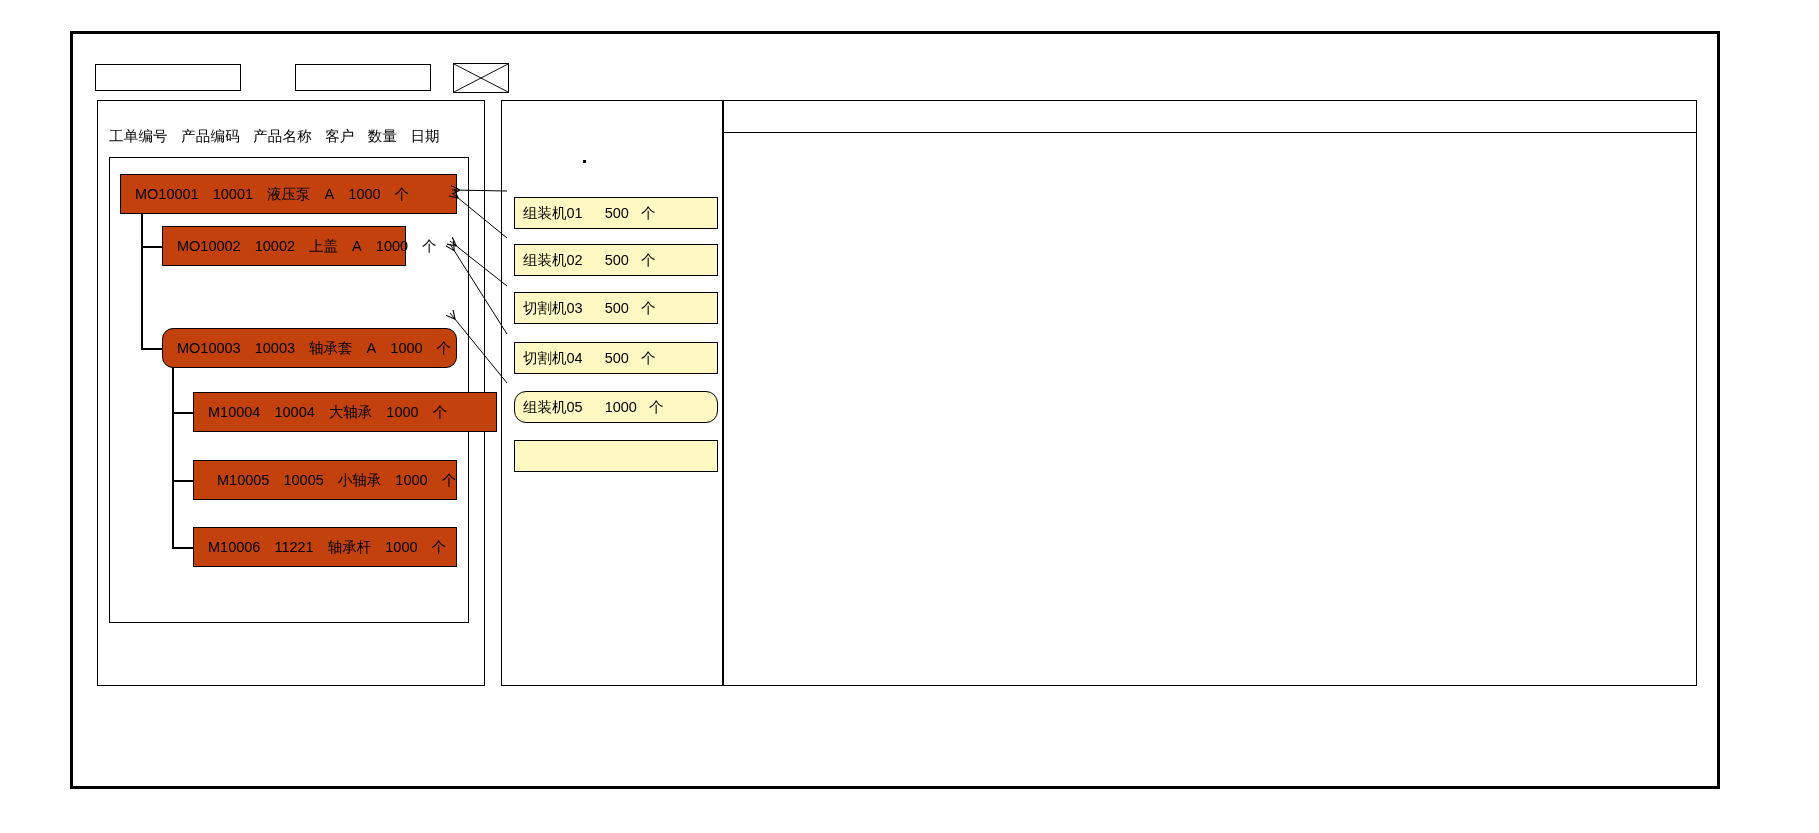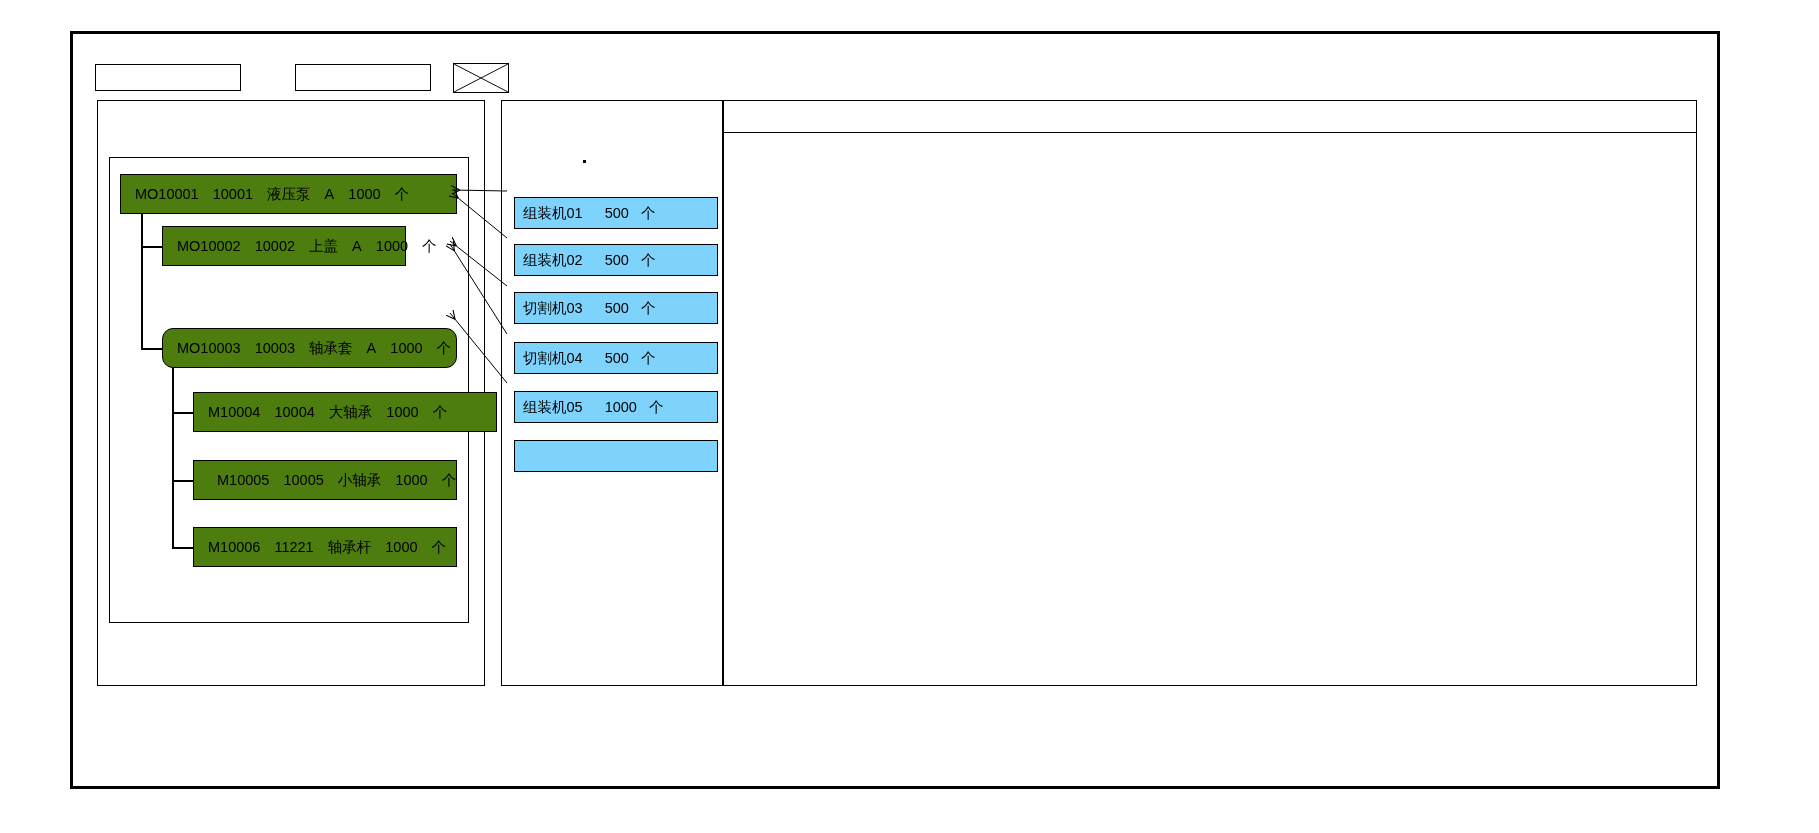--- a/index.html
+++ b/index.html
@@ -91,21 +91,21 @@
     height: 466px;
     border: 1.5px solid #000000;
     box-sizing: border-box;
     background: #ffffff;
   }
 
   .wo-row {
     position: absolute;
     border: 1.5px solid #000000;
     box-sizing: border-box;
-    background: #4d7c0f;
+    background: #c2410c;
     height: 40px;
     line-height: 38px;
     font-size: 14.5px;
     white-space: nowrap;
     padding-left: 14px;
   }
   .wo-row .cell { display: inline-block; }
   .wo-row .cell + .cell { margin-left: 10px; }
 
   
@@ -118,21 +118,21 @@
 
   
   .task-card {
     position: absolute;
     left: 12px;
     width: 204px;
     height: 32px;
     line-height: 30px;
     border: 1.5px solid #000000;
     box-sizing: border-box;
-    background: #7dd3fc;
+    background: #fef9c3;
     font-size: 14.5px;
     white-space: nowrap;
     padding-left: 8px;
   }
   .task-card .t-name { display: inline-block; }
   .task-card .t-qty  { display: inline-block; margin-left: 18px; }
   .task-card .t-unit { display: inline-block; margin-left: 8px; }
   #task-card-empty { padding-left: 0; }
 
   #middle-dot {
@@ -176,20 +176,28 @@
     <div id="toolbar-image-placeholder">
       <svg viewBox="0 0 56 30" preserveAspectRatio="none" aria-hidden="true">
         <line x1="0" y1="0" x2="56" y2="30" stroke="#000000" stroke-width="1"></line>
         <line x1="56" y1="0" x2="0" y2="30" stroke="#000000" stroke-width="1"></line>
       </svg>
     </div>
   </div>
 
   <div class="panel" id="left-panel">
 
+    <div id="wo-header">
+      <span class="col">工单编号</span>
+      <span class="col">产品编码</span>
+      <span class="col">产品名称</span>
+      <span class="col">客户</span>
+      <span class="col">数量</span>
+      <span class="col">日期</span>
+    </div>
 
     <div id="wo-list-container">
 
       <div class="tree-line tree-v" style="left:31px;  top:39px;  height:152px;"></div>
       <div class="tree-line tree-h" style="left:31px;  top:88px;  width:21px;"></div>
       <div class="tree-line tree-h" style="left:31px;  top:190px; width:21px;"></div>
 
       <div class="tree-line tree-v" style="left:62px;  top:207px; height:183px;"></div>
       <div class="tree-line tree-h" style="left:62px;  top:254px; width:21px;"></div>
       <div class="tree-line tree-h" style="left:62px;  top:322px; width:21px;"></div>
@@ -270,21 +278,21 @@
       <span class="t-qty">500</span>
       <span class="t-unit">个</span>
     </div>
 
     <div class="task-card" style="top:241px;">
       <span class="t-name">切割机04</span>
       <span class="t-qty">500</span>
       <span class="t-unit">个</span>
     </div>
 
-    <div class="task-card" style="top:290px;">
+    <div class="task-card" style="top:290px;border-radius:12px;">
       <span class="t-name">组装机05</span>
       <span class="t-qty">1000</span>
       <span class="t-unit">个</span>
     </div>
 
     <div class="task-card" id="task-card-empty" style="top:339px;"></div>
 
   </div>
 
   <div class="panel" id="right-panel">

